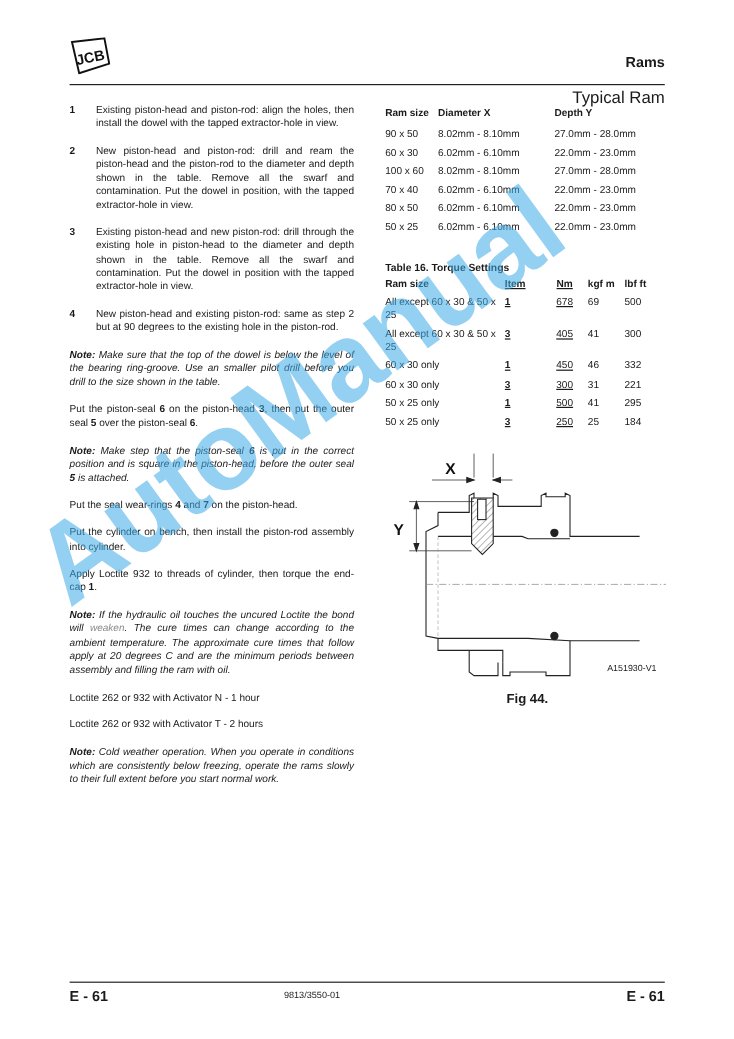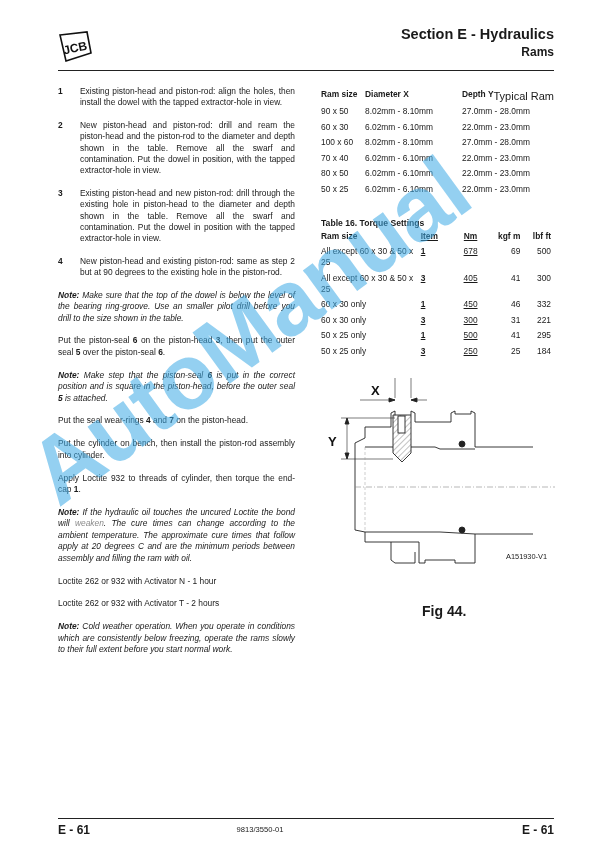--- a/index.html
+++ b/index.html
@@ -5,21 +5,21 @@
     html, body { margin: 0; padding: 0; background: #ffffff; }
     body { width: 612px; height: 866px; position: relative; overflow: hidden;
            font-family: "Liberation Sans", sans-serif; color: #1a1a1a; }
     .page { position: absolute; left: 0; top: 0; width: 612px; height: 866px; }
 
     
     .logo { position: absolute; left: 58px; top: 31px; width: 34px; height: 31px; }
     .section-title { position: absolute; right: 58px; top: 26px; font-size: 14.5px; font-weight: bold; }
     .sub-title { position: absolute; right: 58px; top: 45px; font-size: 12px; font-weight: bold; }
     .header-rule { position: absolute; left: 58px; right: 58px; top: 70px; height: 0; border-top: 1.3px solid #222; }
-    .topic { position: absolute; right: 58px; top: 90px; font-size: 11px; }
+    .topic { position: absolute; right: 58px; top: 73px; font-size: 14px; }
 
     
     .left { position: absolute; left: 58px; top: 86px; width: 237px; font-size: 8.4px; line-height: 11.4px; }
     .step { display: flex; margin-bottom: 11px; text-align: justify; }
     .step .num { width: 22px; flex: 0 0 22px; font-weight: bold; }
     .step .txt { flex: 1; }
     .para { margin: 0 0 11.5px 0; text-align: justify; }
     .note { font-style: italic; }
     .note .lbl { font-weight: bold; }
     .grey { color: #8a8a8a; }
@@ -36,28 +36,28 @@
 
     .tbl2 { position: absolute; left: 321px; top: 218px; width: 234px; font-size: 8.4px; }
     .tbl2 .caption { text-align: left; font-weight: bold; font-size: 8.6px; margin-bottom: 3px; }
     .tbl2 table { width: 232px; }
     .tbl2 th { font-weight: bold; padding: 0 0 4px 0; line-height: 11px; }
     .tbl2 td { padding: 0; vertical-align: top; line-height: 11px; }
     .tbl2 tr.row td { padding-bottom: 4.5px; }
     .tbl2 .ram { text-align: left; width: 98px; }
     .tbl2 .item { text-align: left; width: 30px; font-weight: bold; text-decoration: underline; }
     .tbl2 .nm { text-align: center; width: 38px; text-decoration: underline; }
-    .tbl2 .kgf { text-align: right; width: 30px; }
-    .tbl2 .lbf { text-align: right; width: 30px; padding-right: 2px; }
+    .tbl2 .kgf { text-align: left; width: 30px; }
+    .tbl2 .lbf { text-align: left; width: 30px; padding-right: 2px; }
     .tbl2 th.ram { text-align: left; }
 
     
     .figure { position: absolute; left: 315px; top: 370px; width: 245px; height: 220px; }
     .fig-id { position: absolute; left: 506px; top: 552px; font-size: 7.4px; }
-    .fig-caption { position: absolute; left: 422px; top: 603px; font-size: 14px; font-weight: bold; }
+    .fig-caption { position: absolute; left: 422px; top: 577px; font-size: 11px; font-weight: bold; }
 
     
     .footer-rule { position: absolute; left: 58px; right: 58px; top: 818px; border-top: 1.3px solid #222; }
     .page-left { position: absolute; left: 58px; top: 823px; font-size: 12px; font-weight: bold; }
     .page-right { position: absolute; right: 58px; top: 823px; font-size: 12px; font-weight: bold; }
     .doc-ref { position: absolute; left: 0; width: 520px; text-align: center; top: 825px; font-size: 7.6px; }
 
     
     .watermark { position: absolute; left: 40px; top: 430px; font-size: 92px; font-weight: bold;
                  color: rgba(60, 170, 230, 0.55); transform: rotate(-36deg); transform-origin: left center;
@@ -65,21 +65,20 @@
   </style>
 </head>
 <body>
 
 <div class="page">
 
   <svg class="logo" viewBox="0 0 34 31">
     <path d="M2 4 L29 1 L33 22 L8 30 Z" fill="#fff" stroke="#111" stroke-width="1.6"></path>
     <text x="17" y="21" text-anchor="middle" font-family="Liberation Sans, sans-serif" font-weight="bold" font-size="12" fill="#111" transform="rotate(-12 17 16)">JCB</text>
   </svg>
-  <div class="section-title">Section E - Hydraulics</div>
   <div class="sub-title">Rams</div>
   <div class="header-rule"></div>
   <div class="topic">Typical Ram</div>
 
   <div class="left">
     <div class="step">
       <span class="num">1</span>
       <span class="txt">Existing piston-head and piston-rod: align the holes, then install the dowel with the tapped extractor-hole in view.</span>
     </div>
     <div class="step">

